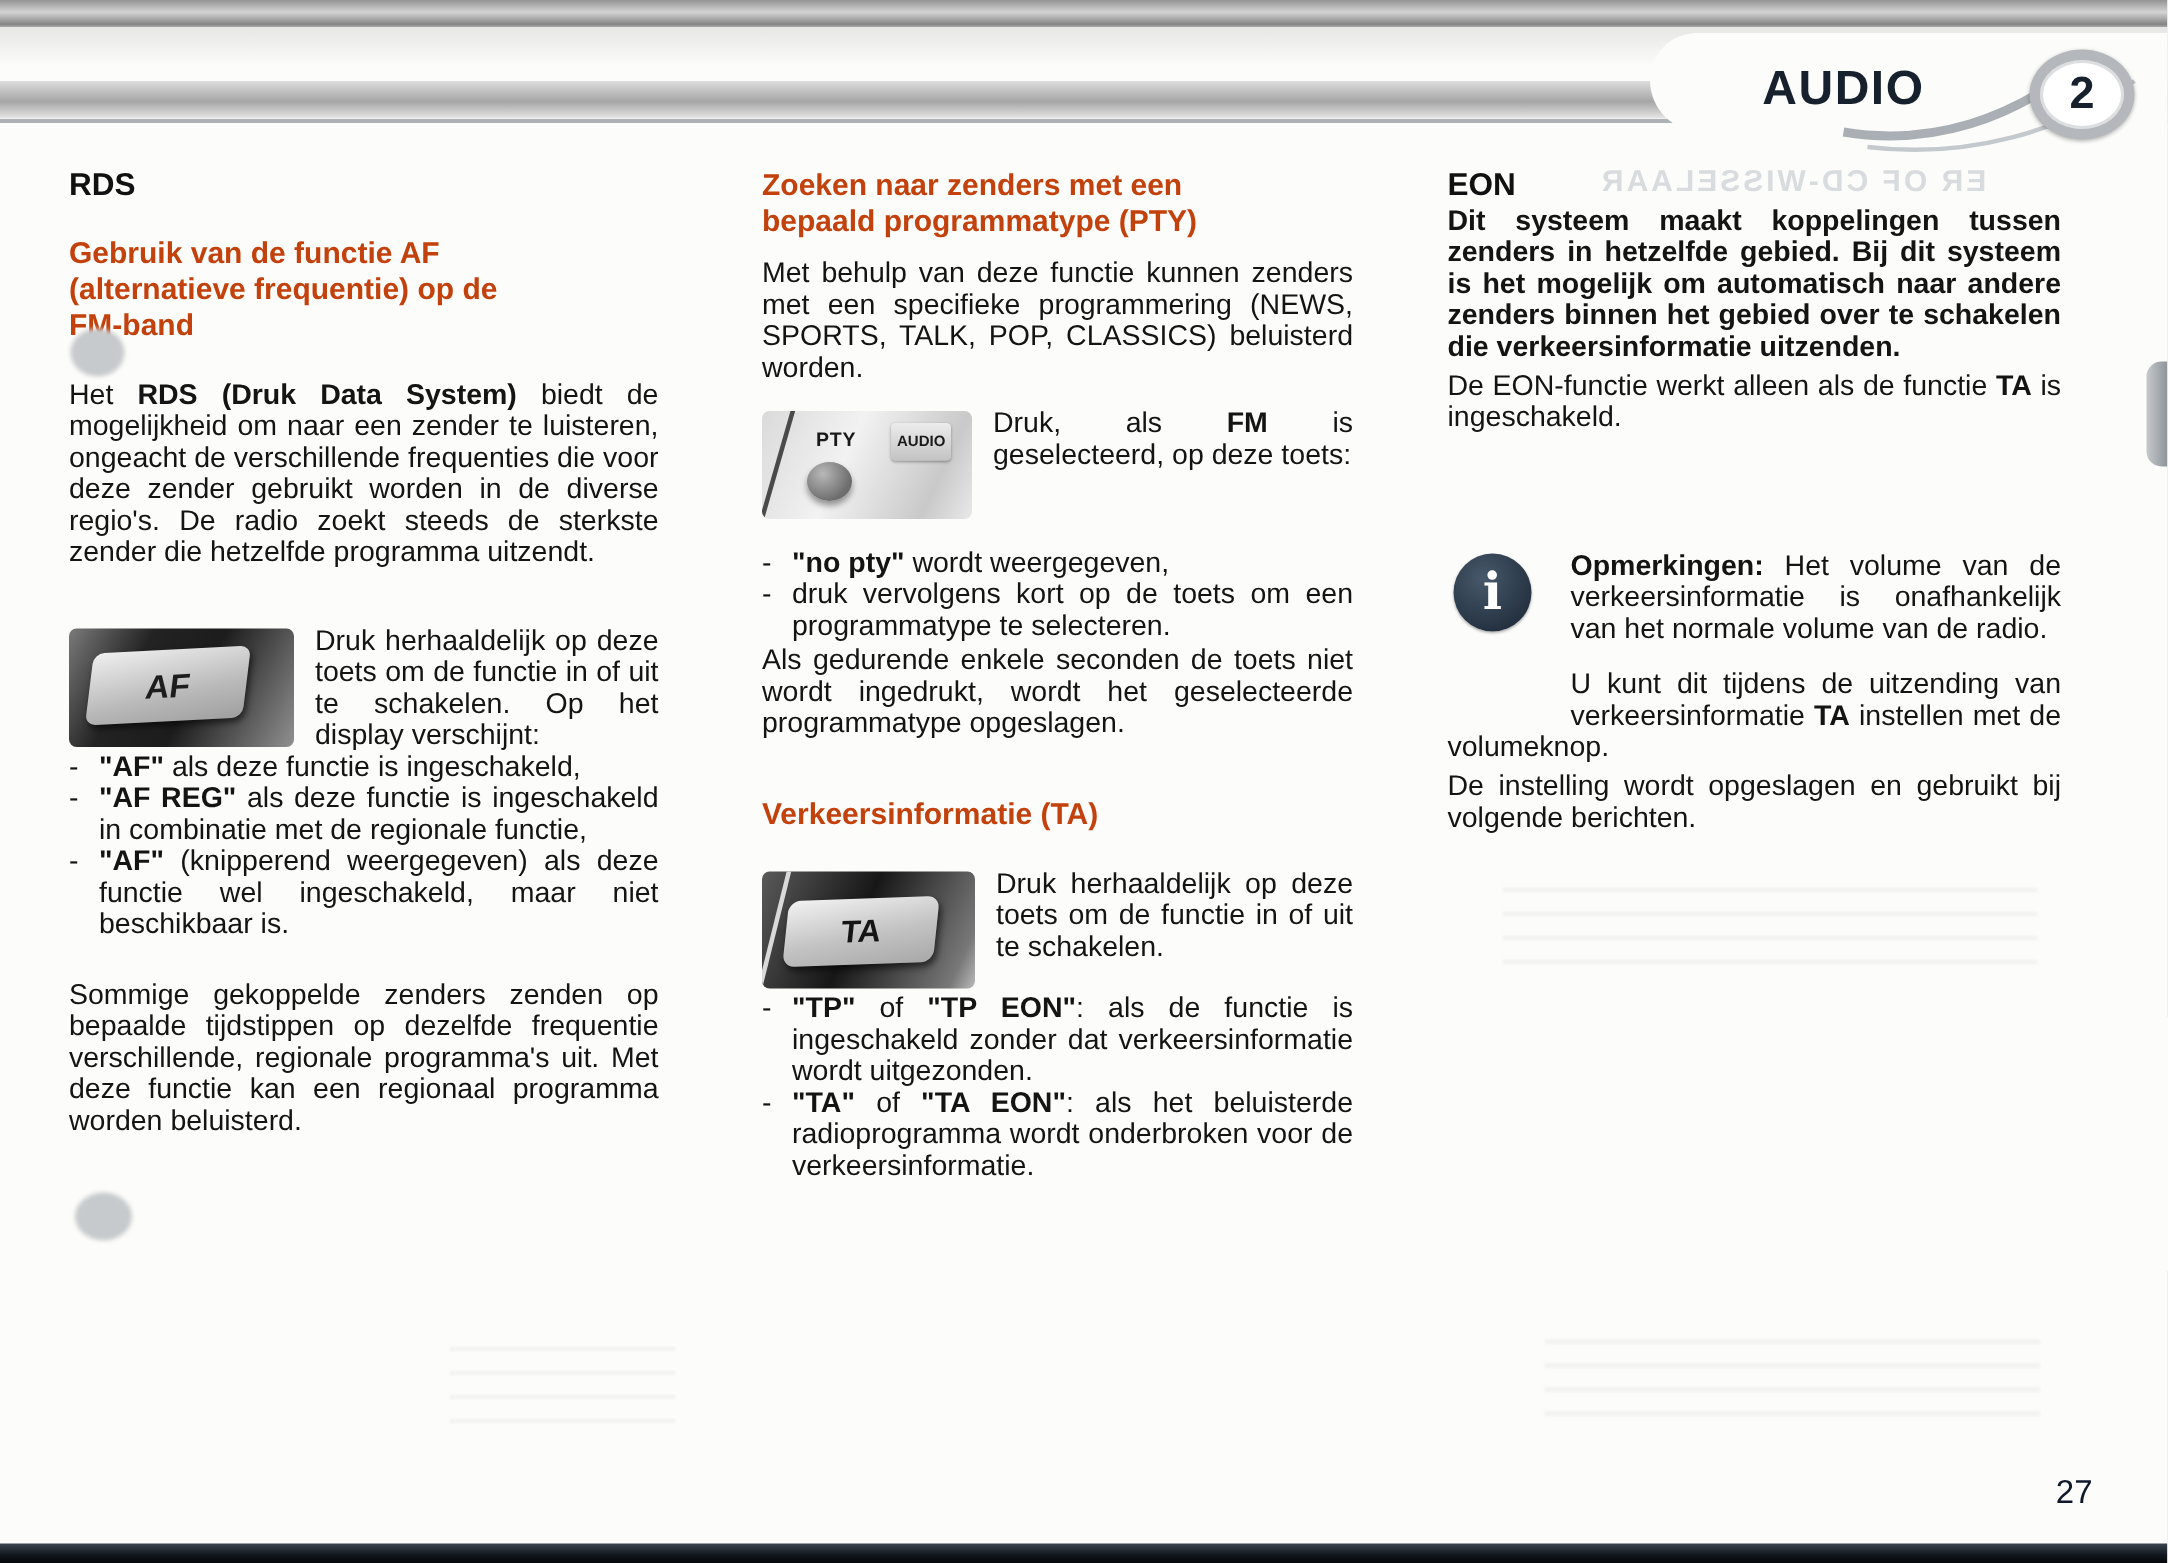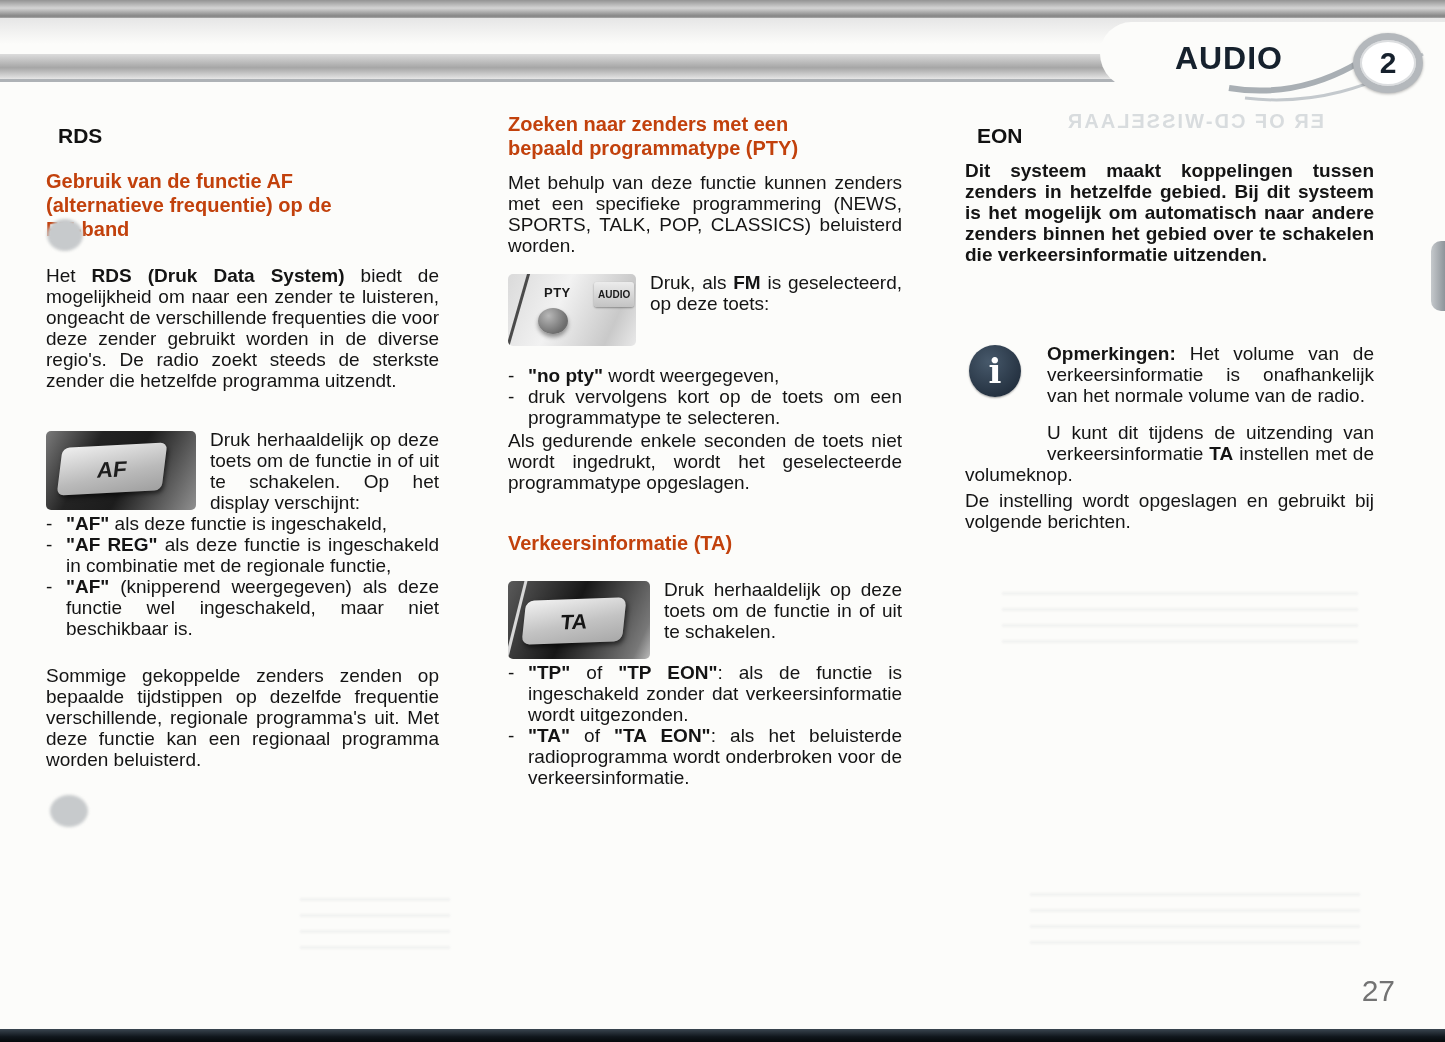--- a/index.html
+++ b/index.html
@@ -28,32 +28,32 @@
     font-size:20px;font-weight:bold;color:#bcc2c8;opacity:.55;letter-spacing:2px;
     text-align:center;z-index:0;}
   .bleed{position:absolute;z-index:0;opacity:.5;filter:blur(1px);
     background:repeating-linear-gradient(180deg,rgba(176,182,188,.3) 0 3px,transparent 3px 16px);}
   .bleed1{left:1002px;top:592px;width:356px;height:58px;}
   .bleed2{left:1030px;top:893px;width:330px;height:58px;}
   .bleed3{left:300px;top:898px;width:150px;height:52px;}
   
   .bottom-bar{position:absolute;left:0;right:0;bottom:0;height:13px;
     background:linear-gradient(180deg,#3a4550,#10161c 60%,#05080b);}
-  .page-number{position:absolute;right:50px;bottom:34px;font-size:30px;color:#737373;z-index:4;}
+  .page-number{position:absolute;right:50px;bottom:34px;font-size:22px;color:#0f172a;z-index:4;}
   .side-tab{position:absolute;right:0;top:241px;width:14px;height:70px;
     border-radius:10px 0 0 10px;background:linear-gradient(90deg,#c5c9cc,#8e949a);z-index:4;}
   .smudge{position:absolute;border-radius:50%;background:#c7cacc;filter:blur(1.5px);z-index:3;}
   .smudge1{left:47px;top:219px;width:36px;height:32px;}
   .smudge2{left:50px;top:795px;width:38px;height:32px;}
   
   .col{position:absolute;top:112px;z-index:1;}
   .col1{left:46px;width:393px;}
   .col2{left:508px;width:394px;}
   .col3{left:965px;width:409px;}
-  .h1{margin:12px;font-size:21px;line-height:24px;font-weight:bold;color:#111;}
+  .h1{margin:0;font-size:21px;line-height:24px;font-weight:bold;color:#111;}
   .h2{margin:0;font-size:20px;line-height:24px;font-weight:bold;color:#c2410c;white-space:pre-line;}
   .body,.figpara,.li{margin:0;font-size:19px;line-height:21px;text-align:justify;color:#141414;}
   .b{font-weight:bold;}
   .clear{clear:both;height:0;}
   .li{padding-left:20px;text-indent:-20px;}
   .dash{display:inline-block;width:20px;text-indent:0;}
   
   .mt-afh{margin-top:21px;} .mt-rds{margin-top:24px;} .mt-fig1{margin-top:38px;}
   .mt-reg{margin-top:40px;} .mt-regp{margin-top:26px;}
   .mt-intro{margin-top:12px;} .mt-fig2{margin-top:16px;} .mt-list2{margin-top:16px;}
@@ -62,21 +62,21 @@
   .mt-eonp{margin-top:1px;font-weight:bold;} .mt-eonta{margin-top:5px;} .mt-note{margin-top:78px;}
   .mt-vol{margin-top:16px;} .mt-sav3{margin-top:5px;}
   
   .key-figure{float:left;position:relative;overflow:hidden;border-radius:5px;}
   .af-fig{width:150px;height:79px;margin:2px 14px 3px 0;
     background:linear-gradient(118deg,#7a7a7a 0%,#232323 30%,#1c1c1c 55%,#909090 100%);}
   .af-face{position:absolute;left:14px;top:14px;width:104px;height:48px;border-radius:7px;
     background:linear-gradient(170deg,#efefef,#bababa 60%,#9f9f9f);
     transform:skewX(-10deg) rotate(-3deg);display:flex;align-items:center;justify-content:center;
     font-weight:bold;font-size:22px;color:#1d1d1d;box-shadow:2px 3px 4px rgba(0,0,0,.55);}
-  .pty-fig{width:128px;height:72px;margin:2px 14px 3px 0;
+  .pty-fig{width:140px;height:72px;margin:2px 14px 3px 0;
     background:linear-gradient(115deg,#dadada,#f2f2f2 40%,#c9c9c9 80%,#e9e9e9);}
   .pty-slash{position:absolute;left:7px;top:-8px;width:3px;height:100px;background:#4a4a4a;transform:rotate(16deg);}
   .pty-key{position:absolute;left:36px;top:8px;font-size:13px;font-weight:bold;color:#1a1a1a;letter-spacing:.5px;}
   .audio-key{position:absolute;left:86px;top:8px;font-size:10px;font-weight:bold;color:#1a1a1a;
     padding:2px 4px;border-radius:3px;background:linear-gradient(180deg,#ececec,#c3c3c3);
     box-shadow:0 1px 2px rgba(0,0,0,.35);}
   .pty-knob{position:absolute;left:30px;top:34px;width:30px;height:26px;border-radius:50%;
     background:radial-gradient(circle at 35% 30%,#b8b8b8,#6d6d6d 70%);box-shadow:0 3px 4px rgba(0,0,0,.4);}
   .ta-fig{width:142px;height:78px;margin:2px 14px 3px 0;
     background:linear-gradient(115deg,#5a5a5a 0%,#171717 45%,#787878 90%,#bbb 100%);}
@@ -175,20 +175,21 @@
 
     <div class="list">
       <div class="li"><span class="dash">-</span><span><span class="b">"TP"</span><span> of </span><span class="b">"TP EON"</span><span>: als de functie is ingeschakeld zonder dat verkeersinformatie wordt uitgezonden.</span></span></div>
       <div class="li"><span class="dash">-</span><span><span class="b">"TA"</span><span> of </span><span class="b">"TA EON"</span><span>: als het beluisterde radioprogramma wordt onderbroken voor de verkeersinformatie.</span></span></div>
     </div>
   </div>
 
   <div class="col col3">
     <h1 class="h1">EON</h1>
     <p class="body mt-eonp"><span>Dit systeem maakt koppelingen tussen zenders in hetzelfde gebied. Bij dit systeem is het mogelijk om automatisch naar andere zenders binnen het gebied over te schakelen die verkeersinformatie uitzenden.</span></p>
+    <p class="body mt-eonta"><span>De EON-functie werkt alleen als de functie </span><span class="b">TA</span><span> is ingeschakeld.</span></p>
 
     <div class="figpara mt-note">
       <span class="info-icon">
         <span class="info-glyph">i</span>
       </span>
       <span class="rich"><span class="b">Opmerkingen:</span><span> Het volume van de verkeersinformatie is onafhankelijk van het normale volume van de radio.</span></span>
     </div>
     <p class="body mt-vol"><span>U kunt dit tijdens de uitzending van verkeersinformatie </span><span class="b">TA</span><span> instellen met de volumeknop.</span></p>
     <p class="body mt-sav3"><span>De instelling wordt opgeslagen en gebruikt bij volgende berichten.</span></p>
   </div>

